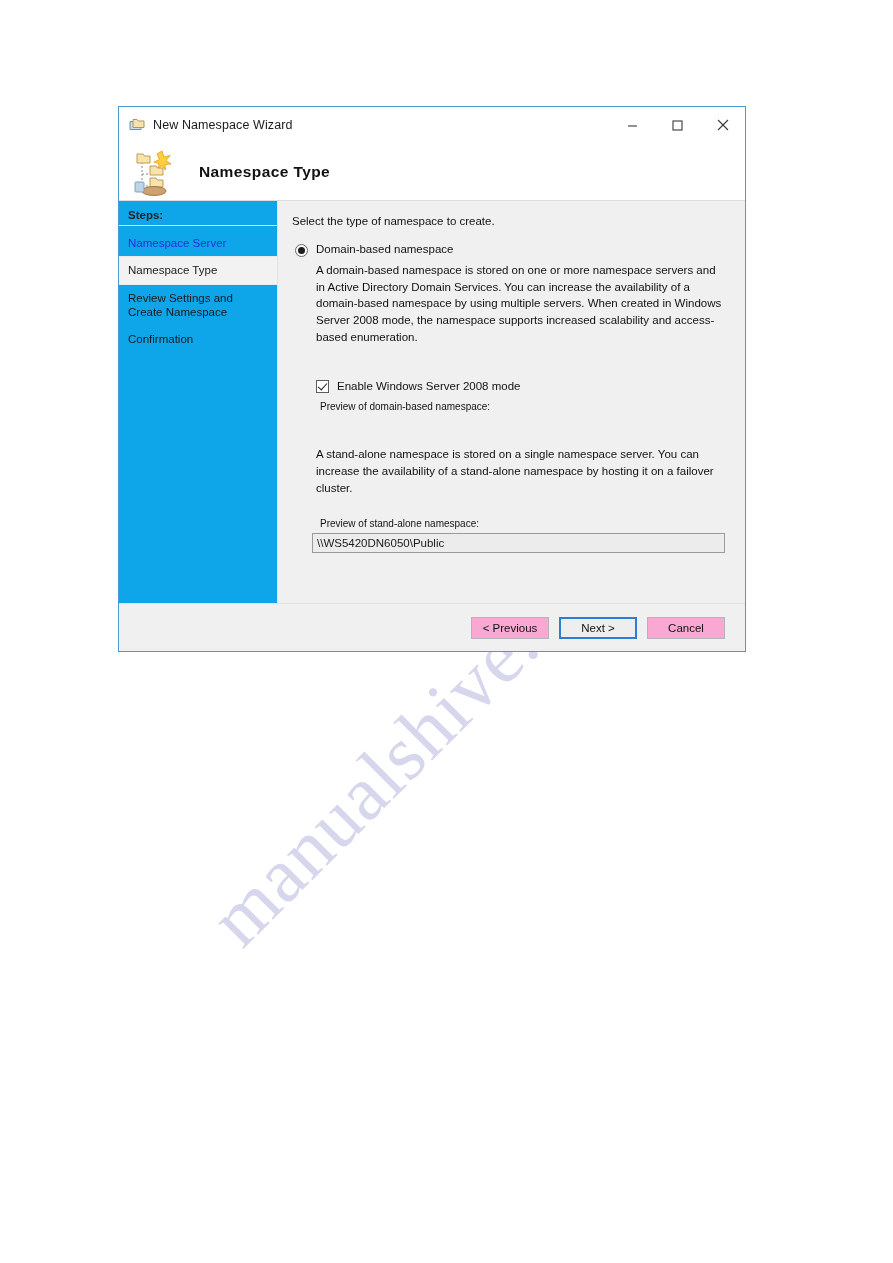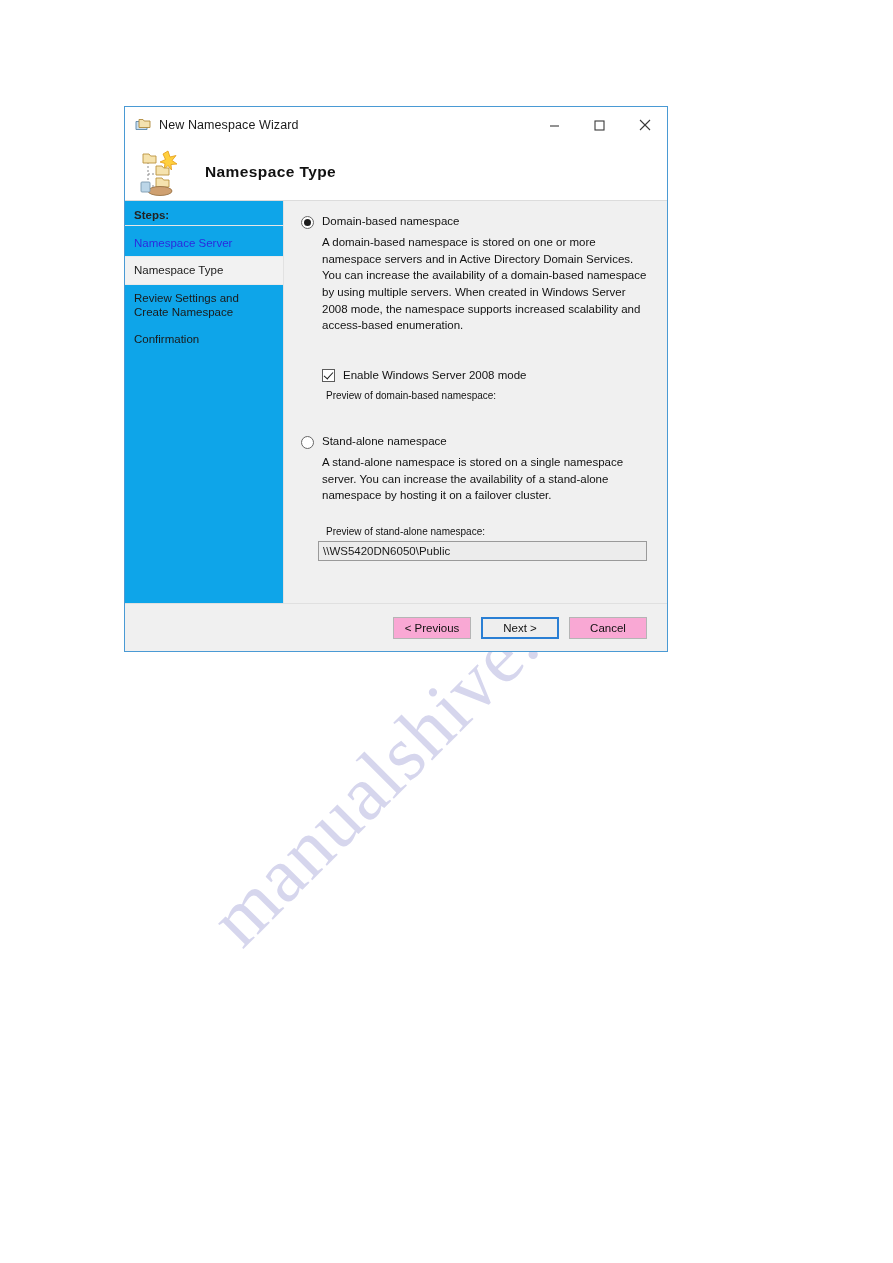--- a/index.html
+++ b/index.html
@@ -37,23 +37,23 @@
   }
   .wm-1 {
     left: 192px;
     top: 900px;
     transform: rotate(-45deg);
   }
 
   
   .window {
     position: absolute;
-    left: 124px;
+    left: 118px;
     top: 106px;
-    width: 544px;
+    width: 628px;
     height: 546px;
     background: #ffffff;
     border: 1px solid #4a9ad4;
     box-sizing: border-box;
     z-index: 10;
     display: flex;
     flex-direction: column;
   }
 
   
@@ -362,40 +362,37 @@
 
     <div class="sidebar">
       <div class="steps-label">Steps:</div>
       <div class="step link">Namespace Server</div>
       <div class="step current">Namespace Type</div>
       <div class="step">Review Settings and Create Namespace</div>
       <div class="step">Confirmation</div>
     </div>
 
     <div class="content">
+      <p class="intro">Select the type of namespace to create.</p>
 
       <div class="optrow">
         <span class="radio checked"></span>
         <span class="optlabel">Domain-based namespace</span>
       </div>
       <p class="optdesc">A domain-based namespace is stored on one or more namespace servers and in Active Directory Domain Services. You can increase the availability of a domain-based namespace by using multiple servers. When created in Windows Server 2008 mode, the namespace supports increased scalability and access-based enumeration.</p>
 
       <div class="cbrow">
         <span class="checkbox checked"></span>
         <span class="cblabel">Enable Windows Server 2008 mode</span>
       </div>
 
       <div class="fieldlabel">Preview of domain-based namespace:</div>
 
       <div class="gap-lg"></div>
 
-      <div class="optrow">
-        <span class="radio"></span>
-        <span class="optlabel">Stand-alone namespace</span>
-      </div>
       <p class="optdesc">A stand-alone namespace is stored on a single namespace server. You can increase the availability of a stand-alone namespace by hosting it on a failover cluster.</p>
 
       <div class="gap-md"></div>
 
       <div class="fieldlabel">Preview of stand-alone namespace:</div>
       <div class="field">\\WS5420DN6050\Public</div>
     </div>
   </div>
 
   <div class="footer">

